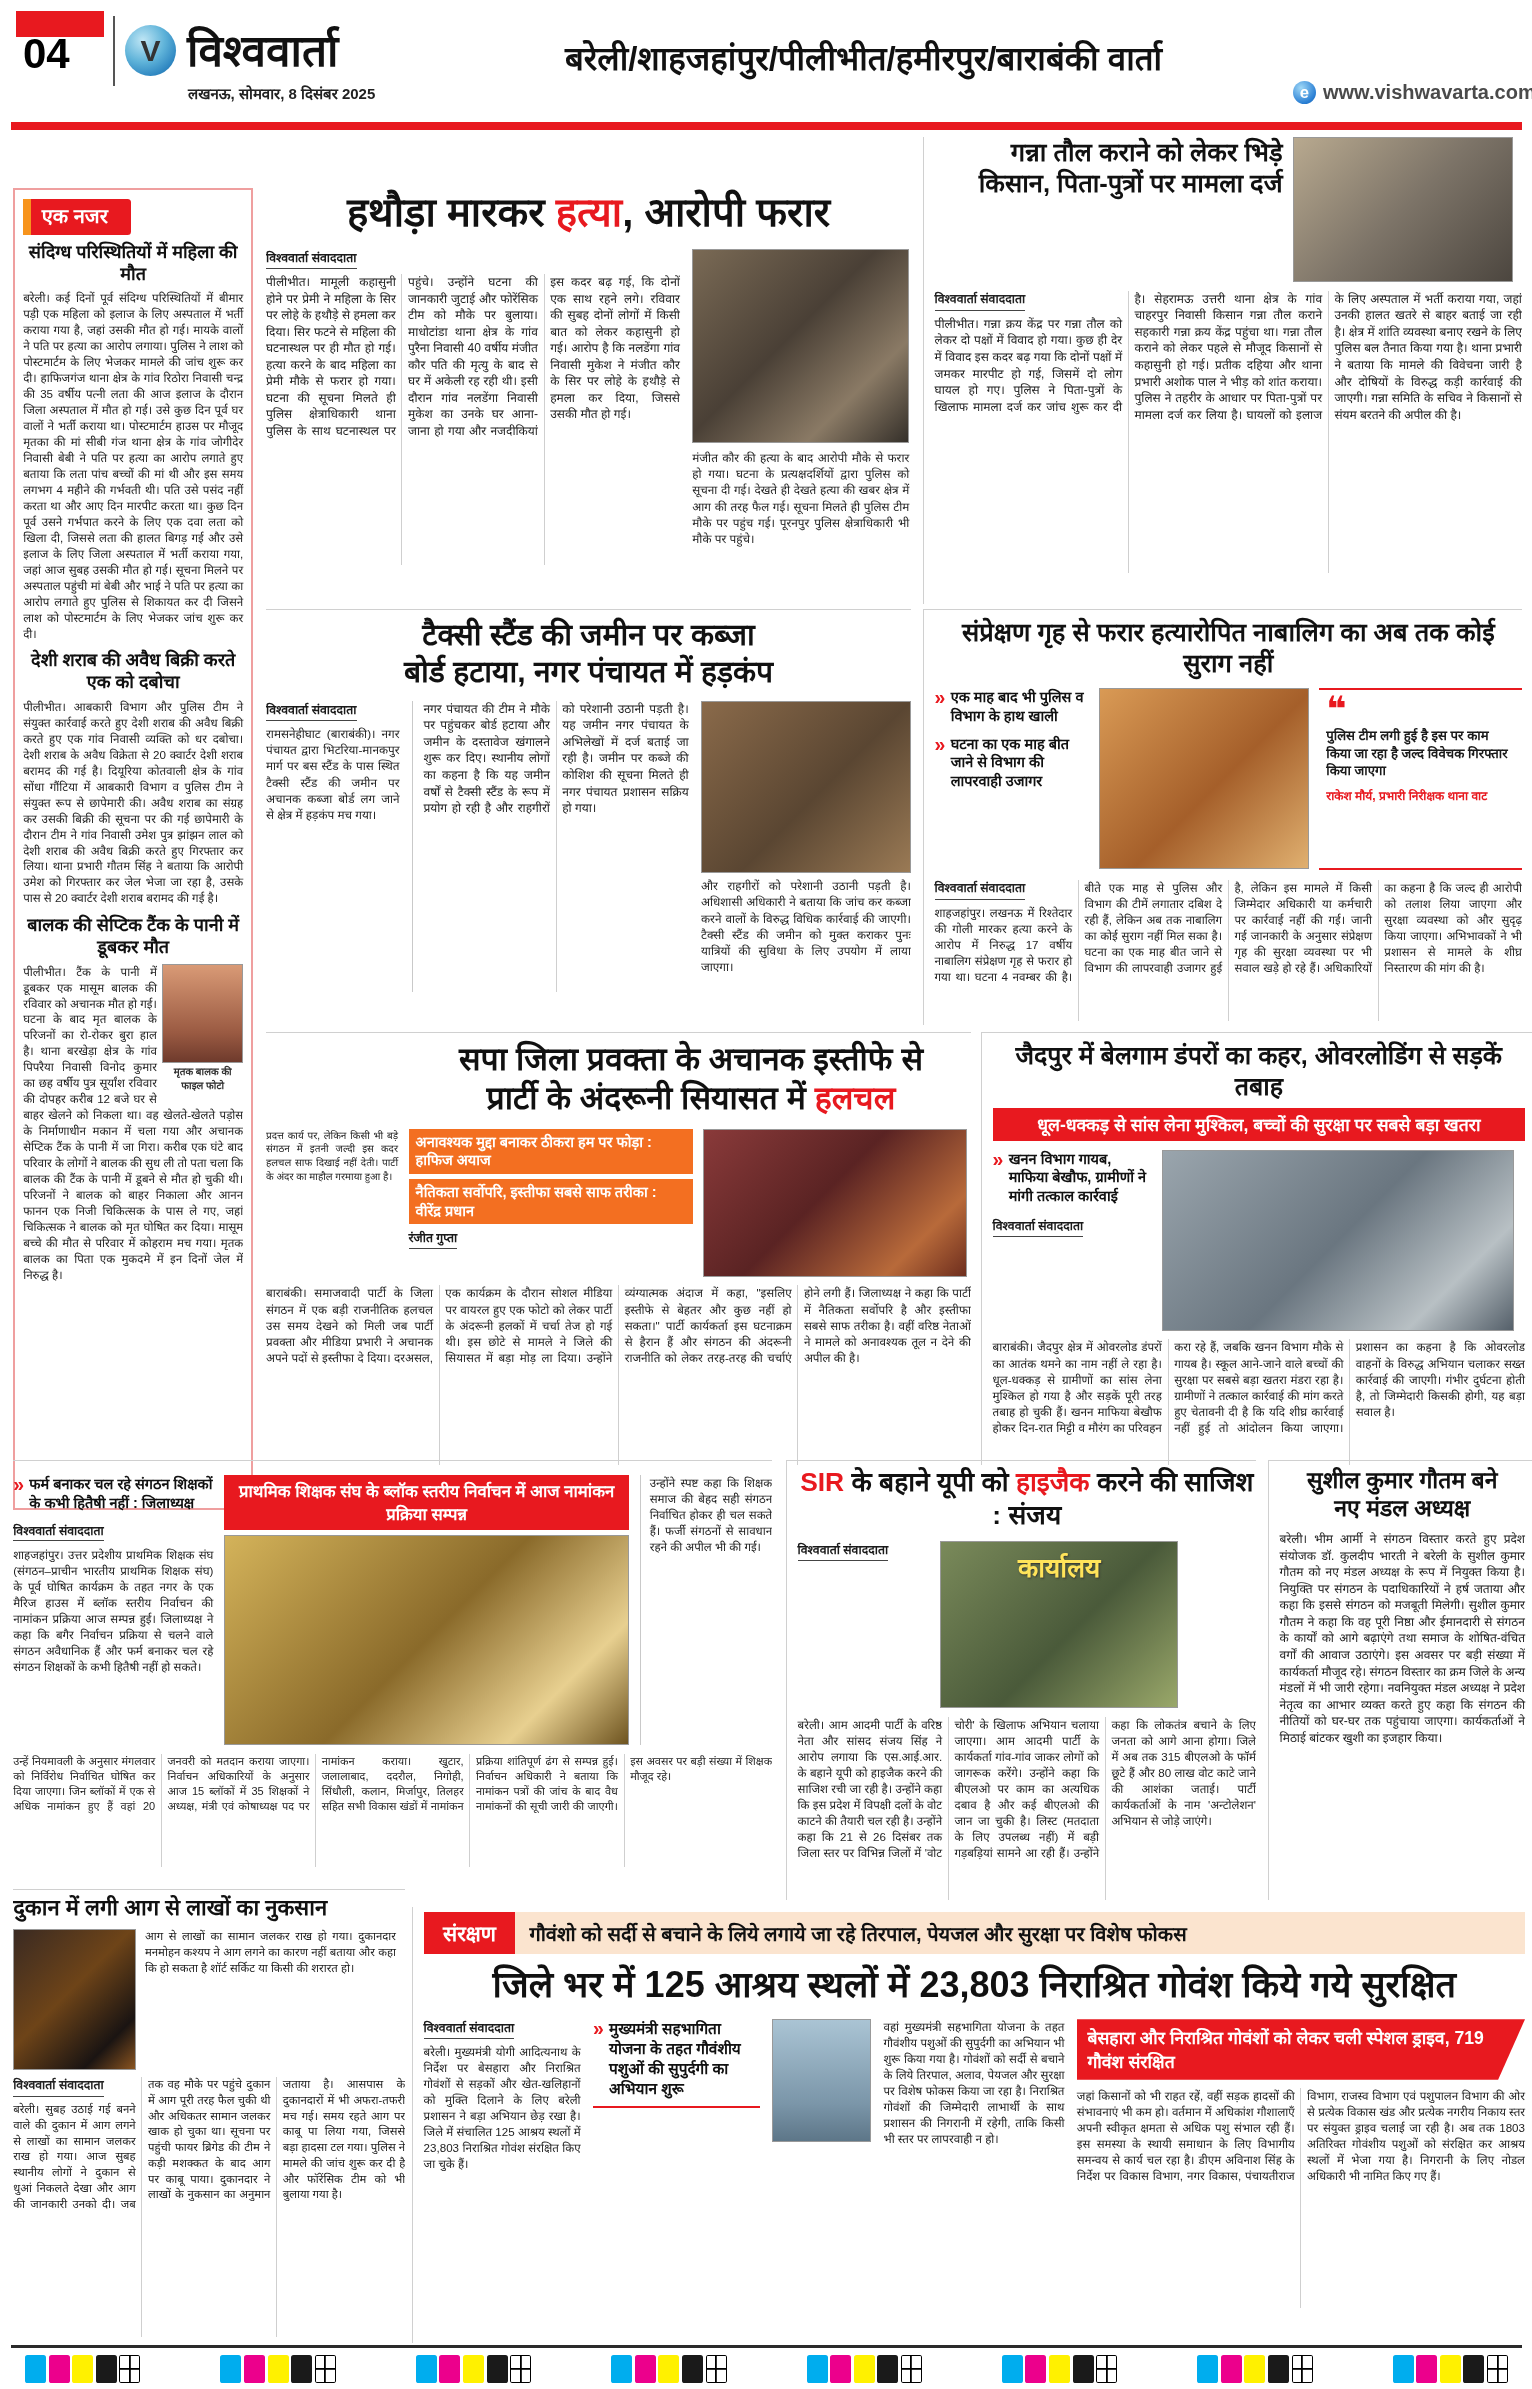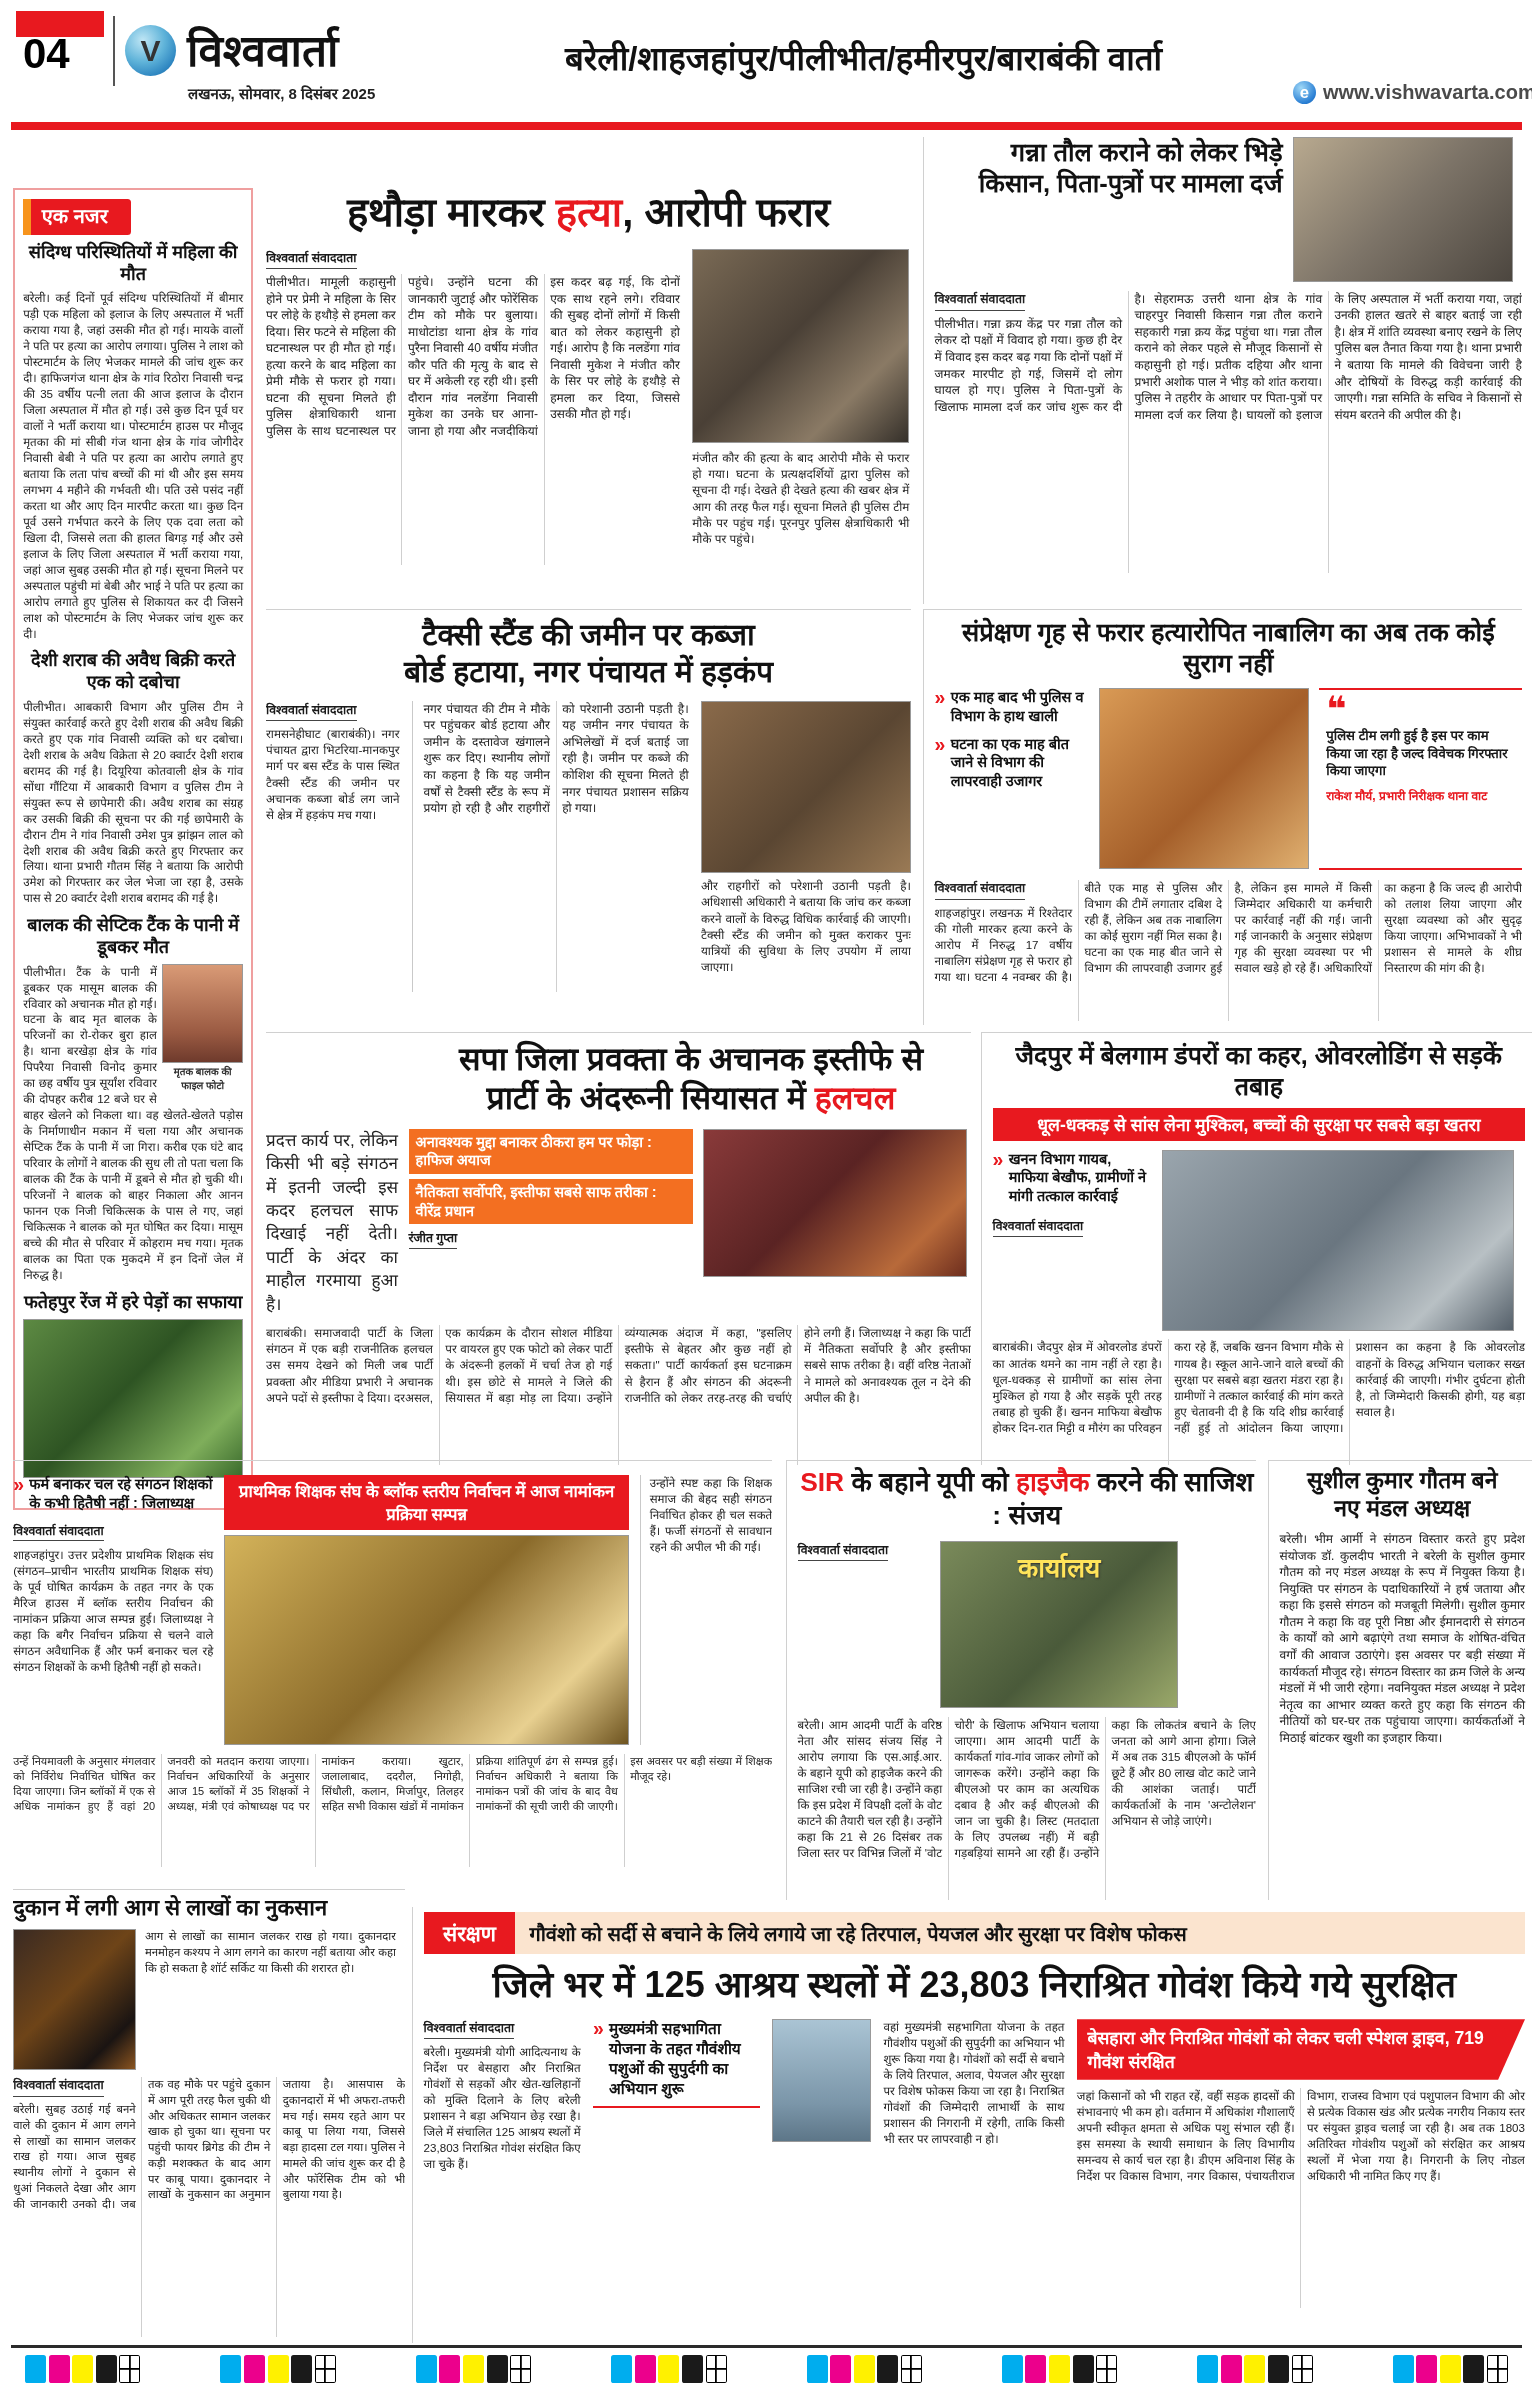--- a/index.html
+++ b/index.html
@@ -75,25 +75,20 @@
       <div class="hl" style="font-size:18px;margin:8.8px 0 4.4px;">बालक की सेप्टिक टैंक के पानी में डूबकर मौत</div>
       <div style="overflow:hidden;">
         <div style="float:right;width:81px;margin:0 0 3.5px 5.3px;">
           <div class="photo" style="width:81px;height:99px;background:linear-gradient(180deg,#d99a76,#9a5a42 70%,#6e3a2c);"></div>
           <div class="caption">मृतक बालक की फाइल फोटो</div>
         </div>
         <div class="body" style="font-size:11.6px;">पीलीभीत। टैंक के पानी में डूबकर एक मासूम बालक की रविवार को अचानक मौत हो गई। घटना के बाद मृत बालक के परिजनों का रो-रोकर बुरा हाल है। थाना बरखेड़ा क्षेत्र के गांव पिपरैया निवासी विनोद कुमार का छह वर्षीय पुत्र सूर्यांश रविवार की दोपहर करीब 12 बजे घर से बाहर खेलने को निकला था। वह खेलते-खेलते पड़ोस के निर्माणाधीन मकान में चला गया और अचानक सेप्टिक टैंक के पानी में जा गिरा। करीब एक घंटे बाद परिवार के लोगों ने बालक की सुध ली तो पता चला कि बालक की टैंक के पानी में डूबने से मौत हो चुकी थी। परिजनों ने बालक को बाहर निकाला और आनन फानन एक निजी चिकित्सक के पास ले गए, जहां चिकित्सक ने बालक को मृत घोषित कर दिया। मासूम बच्चे की मौत से परिवार में कोहराम मच गया। मृतक बालक का पिता एक मुकदमे में इन दिनों जेल में निरुद्ध है।</div>
       </div>
     </div>
 
-    <div>
-      <div class="hl" style="font-size:18px;margin:8.8px 0 5.3px;">फतेहपुर रेंज में हरे पेड़ों का सफाया</div>
-      <div class="photo" style="width:100%;height:159px;background:linear-gradient(135deg,#5d8a43,#2e5423 45%,#7fae5b 80%,#3a6a2c);"></div>
-
-    </div>
 
   </div>
 
   <div class="abs" style="left:266px;top:139px;width:645px;height:465px;overflow:hidden;">
     <div class="hl" style="font-size:40px;">
       <br>
       <span>हथौड़ा मारकर </span><span class="red">हत्या</span><span>, आरोपी फरार</span>
     </div>
     <div style="display:flex;gap:12.3px;margin-top:12.3px;">
       <div style="width:414px;">
@@ -165,21 +160,21 @@
       <div>शाहजहांपुर। लखनऊ में रिश्तेदार की गोली मारकर हत्या करने के आरोप में निरुद्ध 17 वर्षीय नाबालिग संप्रेक्षण गृह से फरार हो गया था। घटना 4 नवम्बर की है। बीते एक माह से पुलिस और विभाग की टीमें लगातार दबिश दे रही हैं, लेकिन अब तक नाबालिग का कोई सुराग नहीं मिल सका है। घटना का एक माह बीत जाने से विभाग की लापरवाही उजागर हुई है, लेकिन इस मामले में किसी जिम्मेदार अधिकारी या कर्मचारी पर कार्रवाई नहीं की गई। जानी गई जानकारी के अनुसार संप्रेक्षण गृह की सुरक्षा व्यवस्था पर भी सवाल खड़े हो रहे हैं। अधिकारियों का कहना है कि जल्द ही आरोपी को तलाश लिया जाएगा और सुरक्षा व्यवस्था को और सुदृढ़ किया जाएगा। अभिभावकों ने भी प्रशासन से मामले के शीघ्र निस्तारण की मांग की है।</div>
     </div>
   </div>
 
   <div class="abs" style="left:266px;top:1032px;width:705px;height:433px;overflow:hidden;border-top:0.9px solid #d0d0d0;padding-top:7px;box-sizing:border-box;">
     <div class="hl" style="font-size:32px;margin-left:145px;">
       <span>सपा जिला प्रवक्ता के अचानक इस्तीफे से</span><br>
       <span>प्रार्टी के अंदरूनी सियासत में </span><span class="red">हलचल</span>
     </div>
     <div style="display:flex;gap:10.6px;margin-top:10.6px;">
-      <div class="body" style="width:132px;font-size:17px;">प्रदत्त कार्य पर, लेकिन किसी भी बड़े संगठन में इतनी जल्दी इस कदर हलचल साफ दिखाई नहीं देती। पार्टी के अंदर का माहौल गरमाया हुआ है।</div>
+      <div class="body" style="width:132px;font-size:10px;">प्रदत्त कार्य पर, लेकिन किसी भी बड़े संगठन में इतनी जल्दी इस कदर हलचल साफ दिखाई नहीं देती। पार्टी के अंदर का माहौल गरमाया हुआ है।</div>
       <div style="width:284px;">
         <div class="orangebox">अनावश्यक मुद्दा बनाकर ठीकरा हम पर फोड़ा : हाफिज अयाज</div>
         <div class="orangebox">नैतिकता सर्वोपरि, इस्तीफा सबसे साफ तरीका : वीरेंद्र प्रधान</div>
         <div class="byline">रंजीत गुप्ता</div>
       </div>
       <div class="photo" style="width:264px;height:148px;background:linear-gradient(135deg,#8a3a3a,#5a2323 45%,#b86a3a 80%,#6e2e1e);"></div>
     </div>
     <div class="body cols4" style="height:220px;margin-top:8.8px;font-size:11.7px;">बाराबंकी। समाजवादी पार्टी के जिला संगठन में एक बड़ी राजनीतिक हलचल उस समय देखने को मिली जब पार्टी प्रवक्ता और मीडिया प्रभारी ने अचानक अपने पदों से इस्तीफा दे दिया। दरअसल, एक कार्यक्रम के दौरान सोशल मीडिया पर वायरल हुए एक फोटो को लेकर पार्टी के अंदरूनी हलकों में चर्चा तेज हो गई थी। इस छोटे से मामले ने जिले की सियासत में बड़ा मोड़ ला दिया। उन्होंने व्यंग्यात्मक अंदाज में कहा, "इसलिए इस्तीफे से बेहतर और कुछ नहीं हो सकता।" पार्टी कार्यकर्ता इस घटनाक्रम से हैरान हैं और संगठन की अंदरूनी राजनीति को लेकर तरह-तरह की चर्चाएं होने लगी हैं। जिलाध्यक्ष ने कहा कि पार्टी में नैतिकता सर्वोपरि है और इस्तीफा सबसे साफ तरीका है। वहीं वरिष्ठ नेताओं ने मामले को अनावश्यक तूल न देने की अपील की है।</div>
   </div>
 

